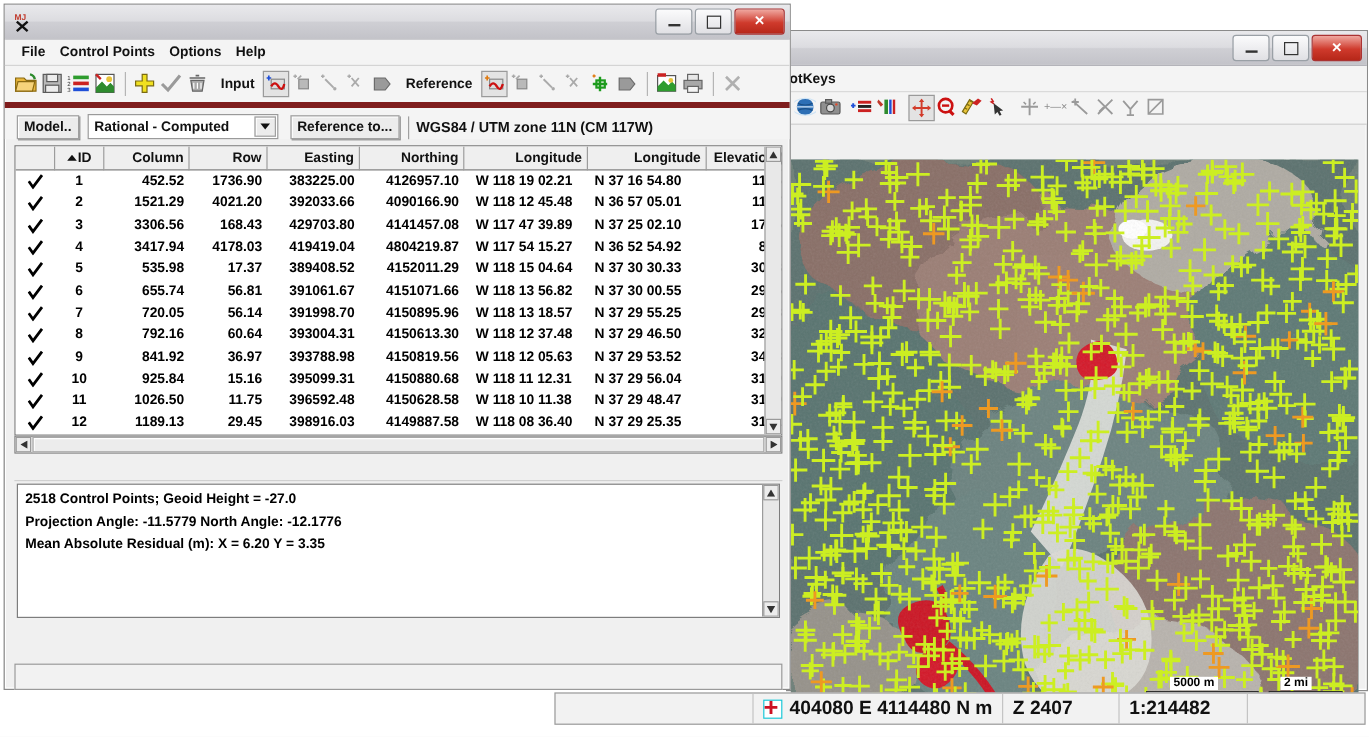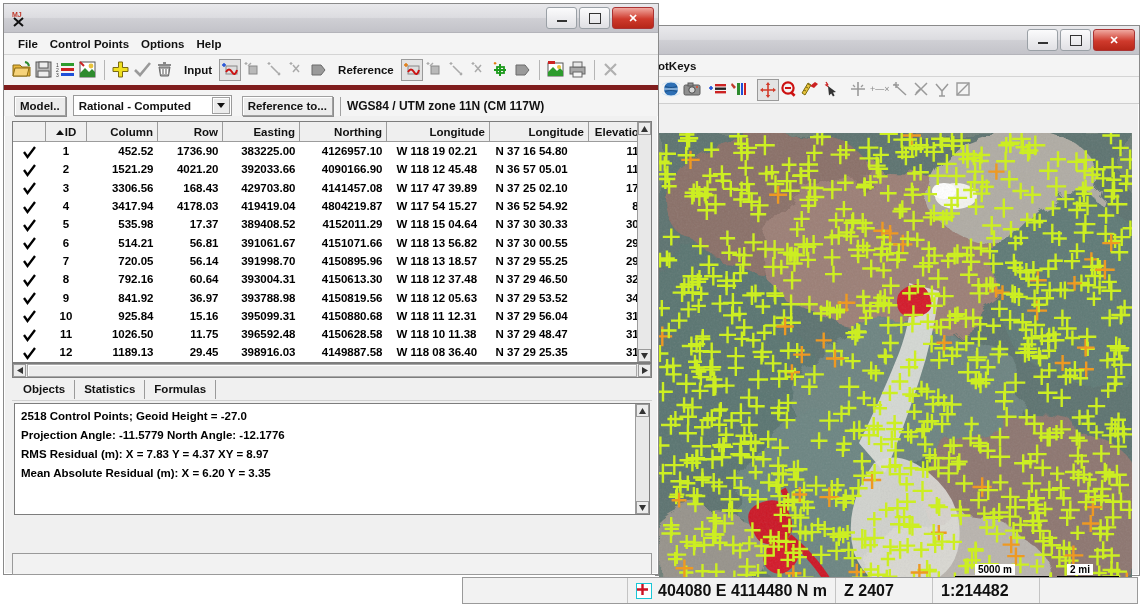--- a/index.html
+++ b/index.html
@@ -1465,21 +1465,21 @@
             <td style="text-align:left;padding-left:10px;">W 118 15 04.64</td>
             <td style="text-align:left;padding-left:6px;">N 37 30 30.33</td>
             <td>3048.75</td>
             <td class="resid" style="background:#f8d022;">14.89</td>
           </tr>
           <tr>
             <td class="chk"><span class="check"><svg width="13" height="13" viewBox="0 0 13 13">
                   <path d="M1 6l3.5 5L12 1" stroke="#000" stroke-width="2.3" fill="none"></path>
                 </svg></span></td>
             <td class="id">6</td>
-            <td>514.21</td>
+            <td>655.74</td>
             <td>56.81</td>
             <td>391061.67</td>
             <td>4151071.66</td>
             <td style="text-align:left;padding-left:10px;">W 118 13 56.82</td>
             <td style="text-align:left;padding-left:6px;">N 37 30 00.55</td>
             <td>2945.88</td>
             <td class="resid" style="background:#b5ea28;">4.89</td>
           </tr>
           <tr>
             <td class="chk"><span class="check"><svg width="13" height="13" viewBox="0 0 13 13">
@@ -1587,32 +1587,26 @@
         </svg>
       </div>
     <div class="thumb"></div>
     <div class="sb-btn">
         <svg width="6" height="7" viewBox="0 0 6 7">
           <path d="M6 3.5L0 7V0z" fill="#333"></path>
         </svg>
       </div>
   </div>
 
-  <div class="tabs">
-    <div class="tab">Objects</div>
-    <div class="tab">Statistics</div>
-    <div class="tab">Formulas</div>
-  </div>
   <div class="tabsline"></div>
 
   <div class="statbox">
     <div id="stat-lines" style="padding-top:3px;">
         <div class="line">2518 Control Points;  Geoid Height = -27.0</div>
         <div class="line">Projection Angle: -11.5779  North Angle: -12.1776</div>
-        <div class="line">RMS Residual (m):  X = 7.83  Y = 4.37  XY = 8.97</div>
         <div class="line">Mean Absolute Residual (m):  X = 6.20  Y = 3.35</div>
       </div>
     <div class="vsb2">
       <div class="sb-btn">
           <svg width="7" height="6" viewBox="0 0 7 6">
             <path d="M3.5 0L7 6H0z" fill="#333"></path>
           </svg>
         </div>
       <div style="position:absolute;bottom:0;width:13px;" class="sb-btn">
           <svg width="7" height="6" viewBox="0 0 7 6">

